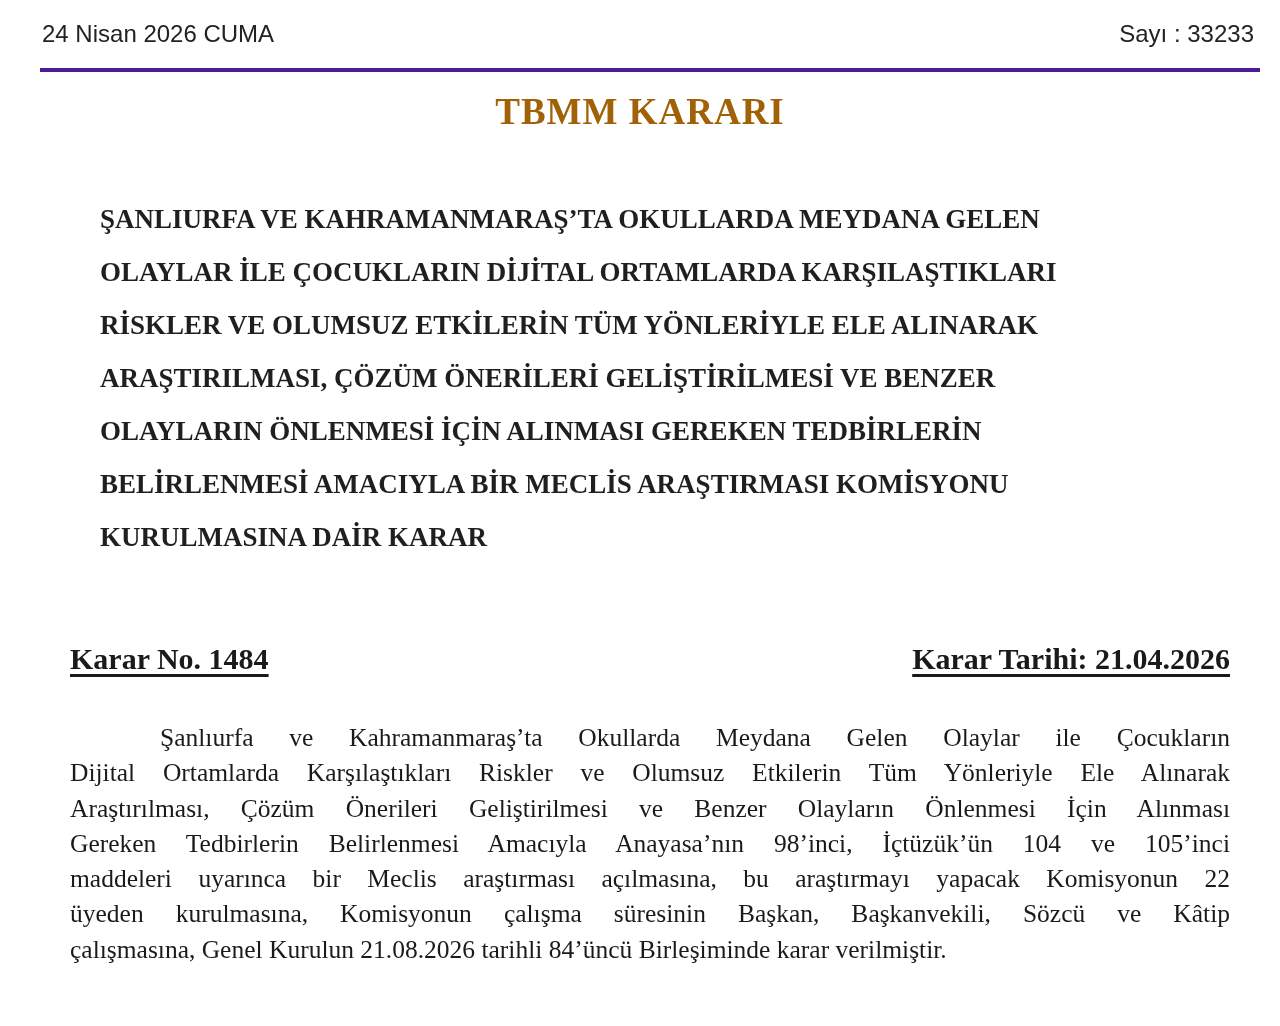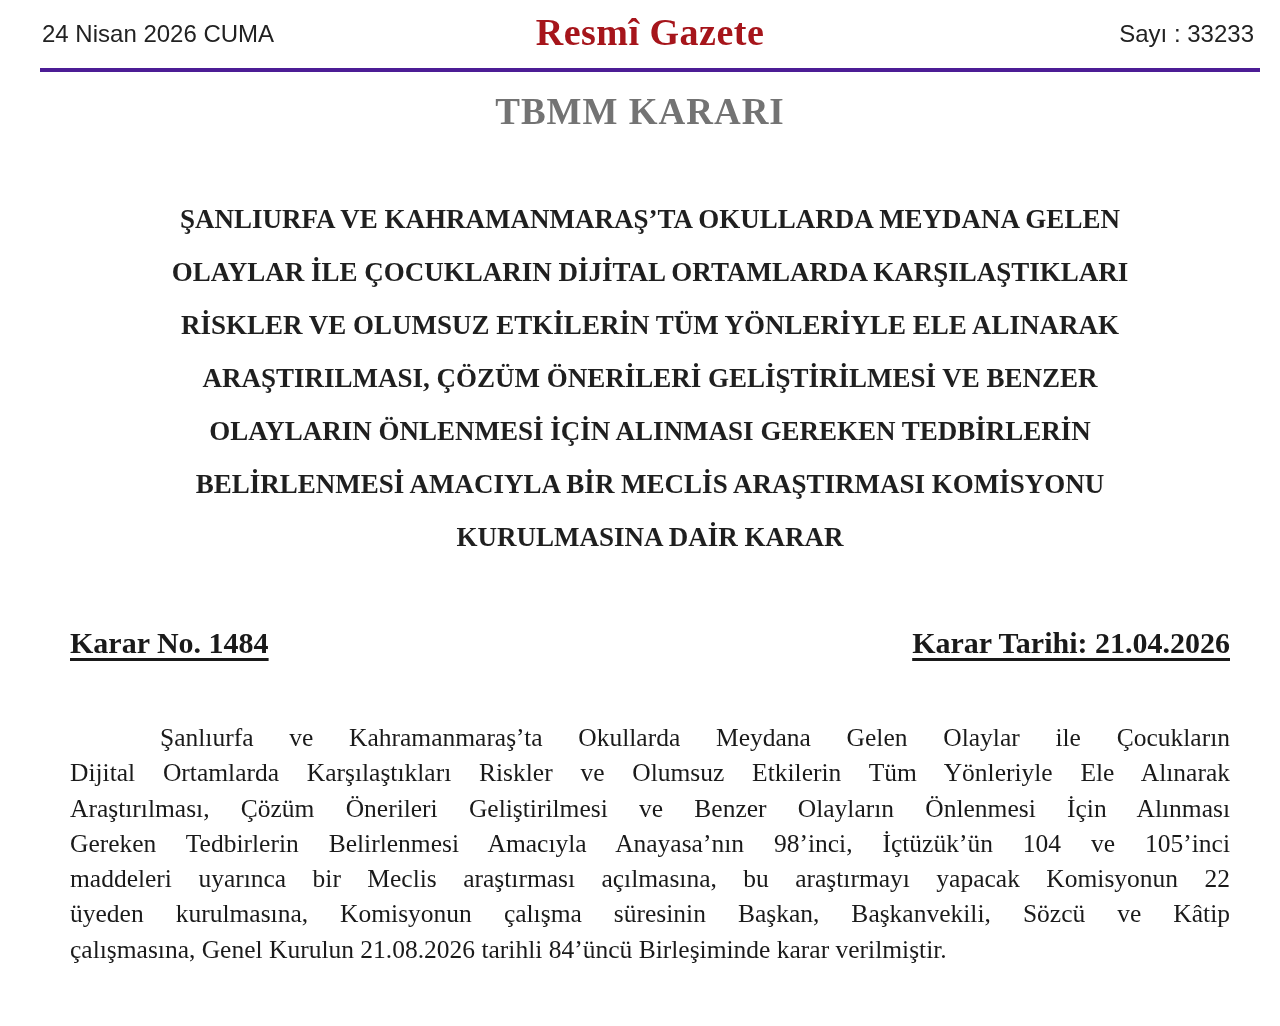--- a/index.html
+++ b/index.html
@@ -16,49 +16,48 @@
       position: absolute; left: 0; right: 0; top: 10px; text-align: center;
       font-family: "Liberation Serif", serif; font-weight: bold; font-size: 38px; color: #a6151b;
       letter-spacing: 0.5px;
     }
     .hdr-issue {
       position: absolute; right: 6px; top: 20px;
       font-family: "Liberation Sans", sans-serif; font-size: 24px; color: #222;
     }
     .doc-type {
       position: absolute; left: 0; right: 0; top: 90px; text-align: center;
-      font-family: "Liberation Serif", serif; font-weight: bold; font-size: 37px; color: #737373;
+      font-family: "Liberation Serif", serif; font-weight: bold; font-size: 37px; color: #a16207;
       letter-spacing: 1px;
     }
     .decision-title {
       position: absolute; left: 100px; width: 1100px; top: 195px;
       font-family: "Liberation Serif", serif; font-weight: bold; font-size: 27px; color: #1f1f1f;
-      text-align: center;
+      text-align: left;
     }
     .decision-title .line { display: block; height: 53px; line-height: 48px; white-space: nowrap; }
     .meta-row {
-      position: absolute; left: 70px; width: 1160px; top: 626px; height: 44px;
+      position: absolute; left: 70px; width: 1160px; top: 642px; height: 44px;
       font-family: "Liberation Serif", serif; font-weight: bold; font-size: 30px; color: #1a1a1a;
     }
     .meta-left { position: absolute; left: 0; top: 0; text-decoration: underline; text-decoration-thickness: 3px; text-underline-offset: 5px; }
     .meta-right { position: absolute; right: 0; top: 0; text-decoration: underline; text-decoration-thickness: 3px; text-underline-offset: 5px; }
     .body-text {
       position: absolute; left: 70px; width: 1160px; top: 720px;
       font-family: "Liberation Serif", serif; font-size: 25.5px; color: #1a1a1a;
     }
     .body-text .bline { display: block; height: 35.3px; line-height: 35px; white-space: nowrap; text-align: justify; text-align-last: justify; }
     .body-text .bline.first { text-indent: 90px; }
     .body-text .bline.last { text-align-last: left; }
   </style>
 </head>
 <body>
 
 <div class="header">
   <span class="hdr-date">24 Nisan 2026 CUMA</span>
-  <div class="hdr-title">Resmî Gazete</div>
   <span class="hdr-issue">Sayı : 33233</span>
 </div>
 
 <div class="doc-type">TBMM KARARI</div>
 
 <div class="decision-title">
   <span class="line">ŞANLIURFA VE KAHRAMANMARAŞ’TA OKULLARDA MEYDANA GELEN</span>
   <span class="line">OLAYLAR İLE ÇOCUKLARIN DİJİTAL ORTAMLARDA KARŞILAŞTIKLARI</span>
   <span class="line">RİSKLER VE OLUMSUZ ETKİLERİN TÜM YÖNLERİYLE ELE ALINARAK</span>
   <span class="line">ARAŞTIRILMASI, ÇÖZÜM ÖNERİLERİ GELİŞTİRİLMESİ VE BENZER</span>

